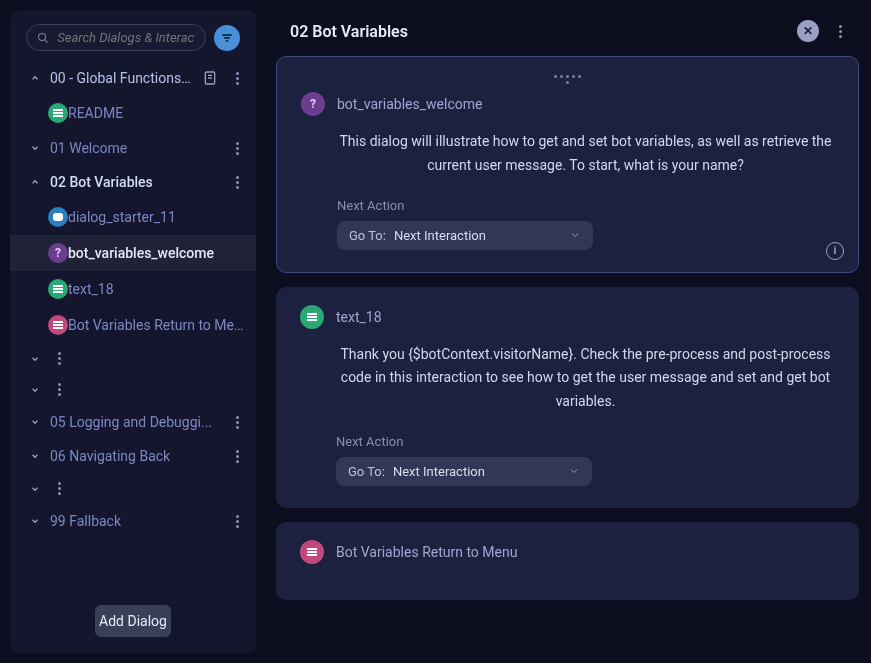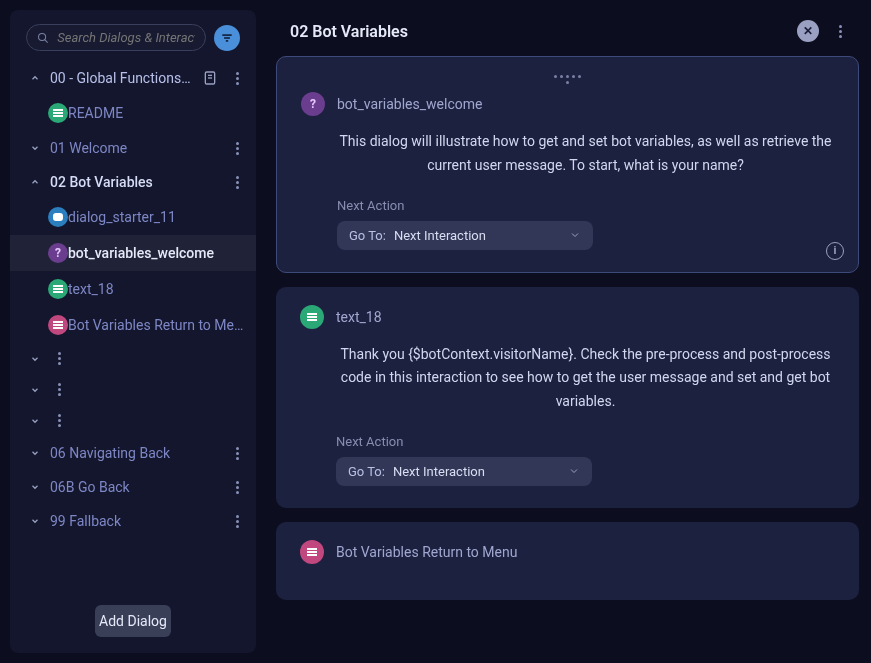--- a/index.html
+++ b/index.html
@@ -165,20 +165,21 @@
           <span></span>
           <span></span>
         </div>
       </div>
       <div class="dialog-row">
         <div class="chev">
           <svg viewBox="0 0 24 24" fill="none" stroke="#9aa0c2" stroke-width="3">
             <polyline points="6 9 12 15 18 9"></polyline>
           </svg>
         </div>
+        <div class="dialog-label">05 Logging and Debuggi...</div>
         <div class="menu-dots">
           <span></span>
           <span></span>
           <span></span>
         </div>
       </div>
       <div class="dialog-row">
         <div class="chev">
           <svg viewBox="0 0 24 24" fill="none" stroke="#9aa0c2" stroke-width="3">
             <polyline points="6 9 12 15 18 9"></polyline>
@@ -190,21 +191,20 @@
           <span></span>
           <span></span>
         </div>
       </div>
       <div class="dialog-row">
         <div class="chev">
           <svg viewBox="0 0 24 24" fill="none" stroke="#9aa0c2" stroke-width="3">
             <polyline points="6 9 12 15 18 9"></polyline>
           </svg>
         </div>
-        <div class="dialog-label">06B Go Back</div>
         <div class="menu-dots">
           <span></span>
           <span></span>
           <span></span>
         </div>
       </div>
       <div class="dialog-row">
         <div class="chev">
           <svg viewBox="0 0 24 24" fill="none" stroke="#9aa0c2" stroke-width="3">
             <polyline points="6 9 12 15 18 9"></polyline>

